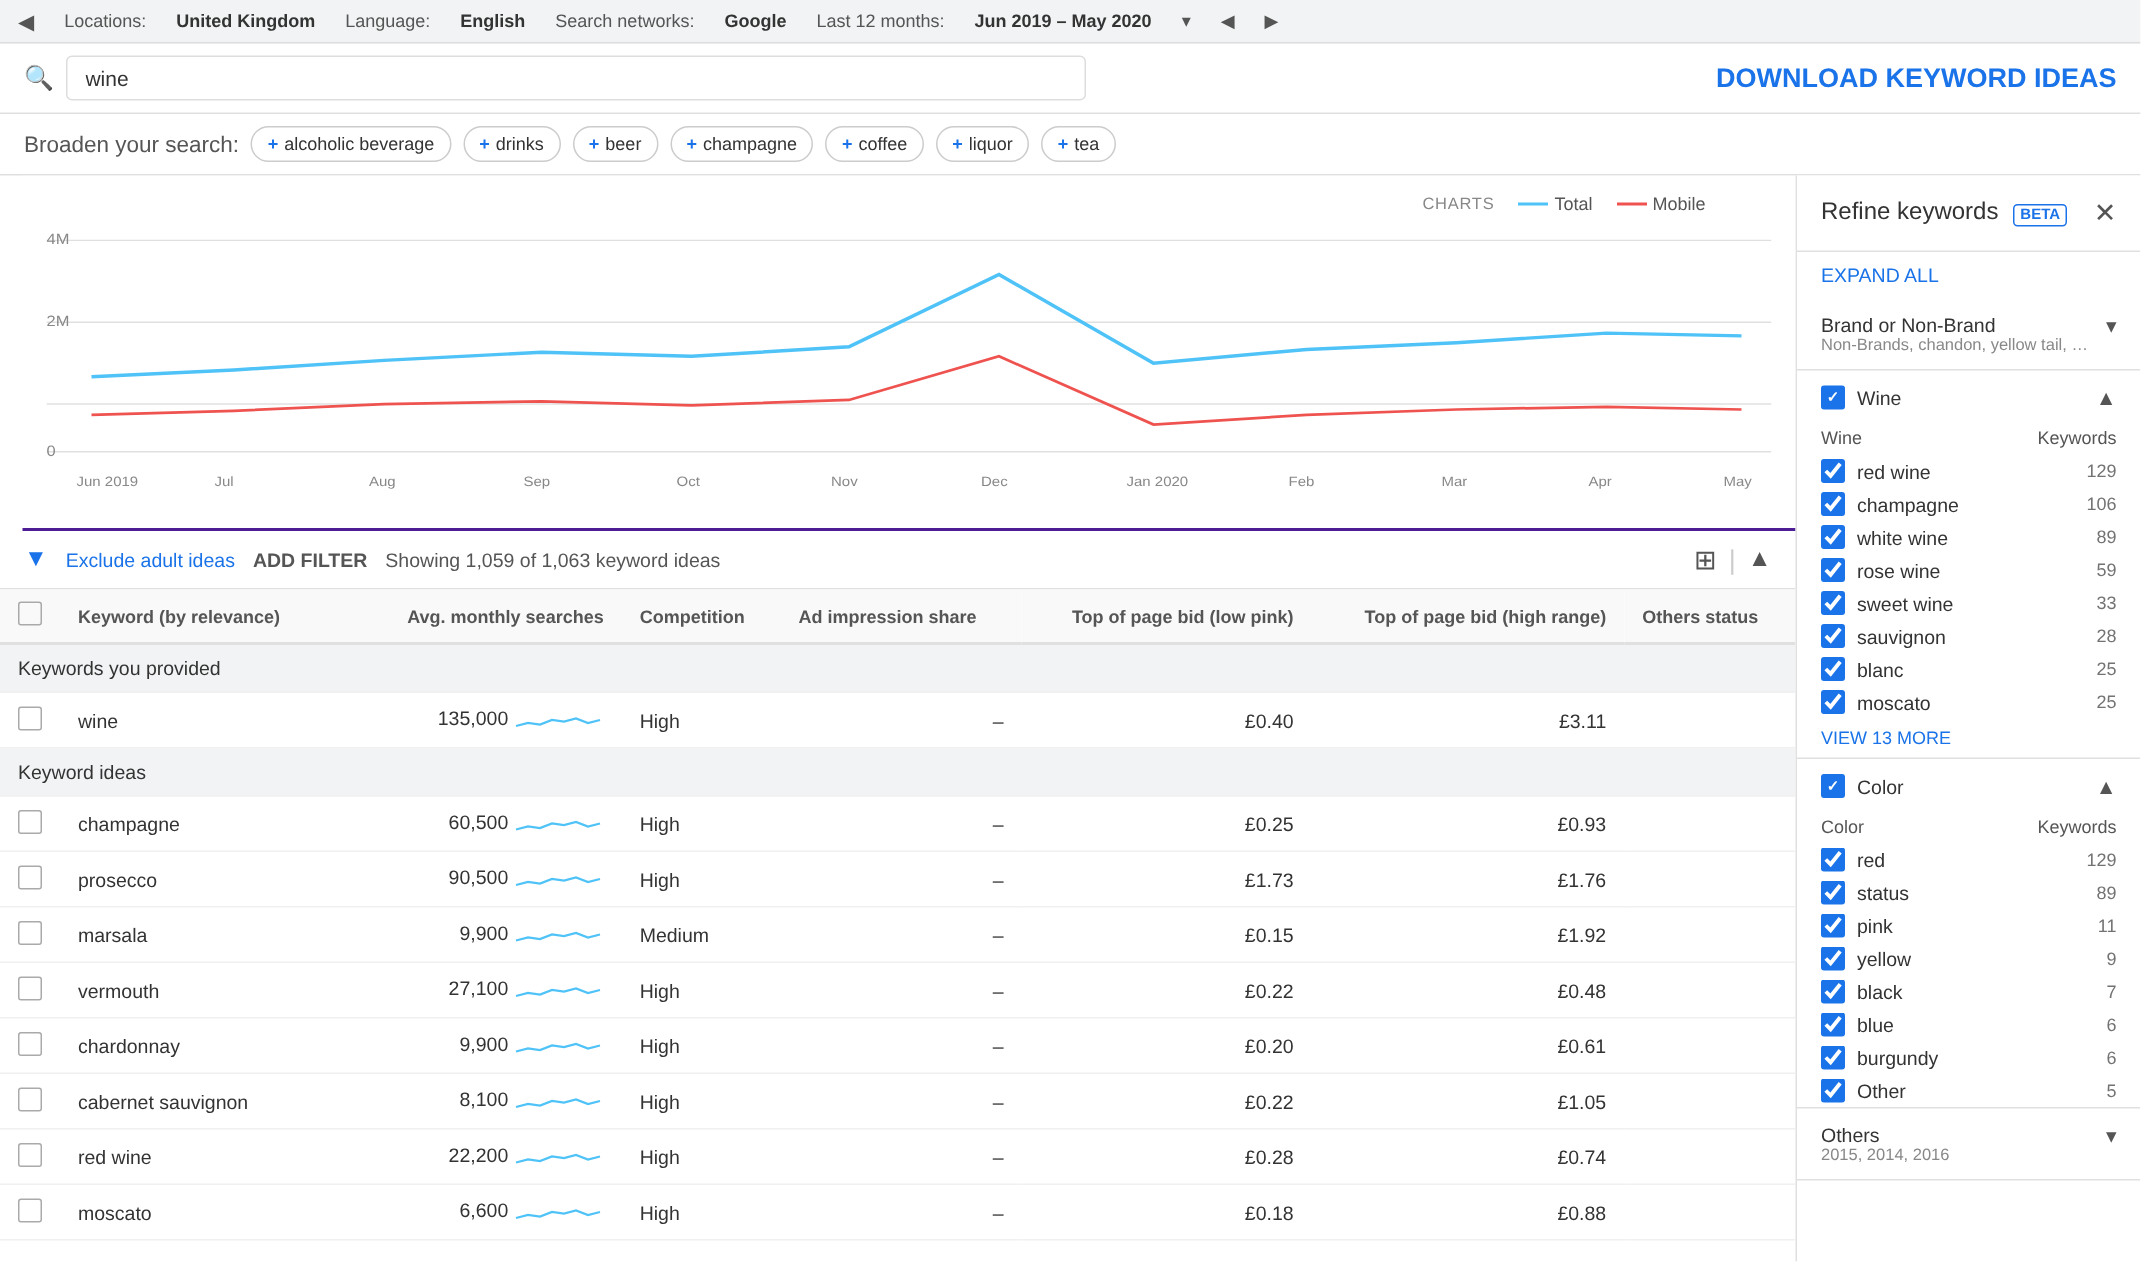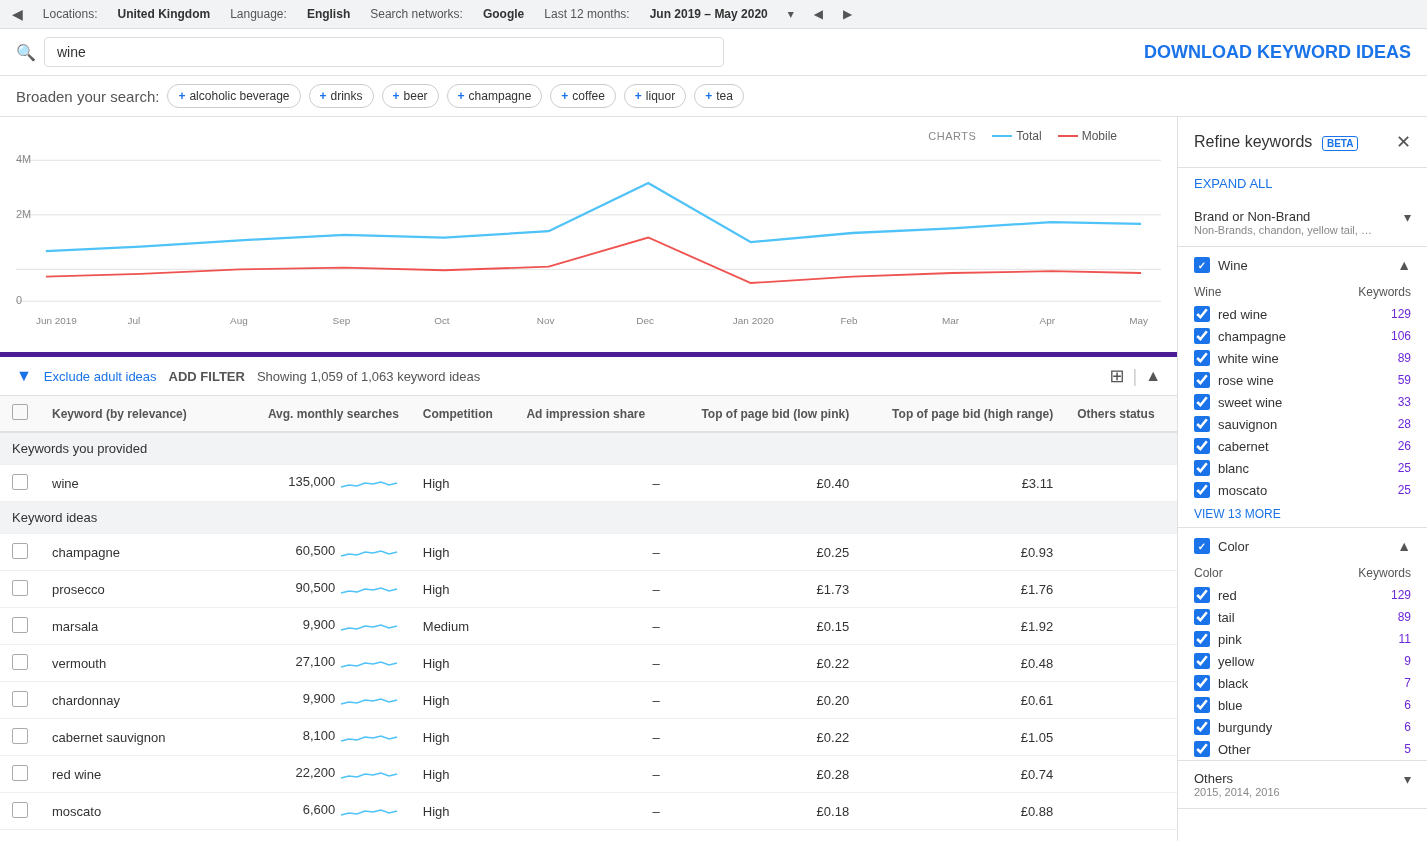--- a/index.html
+++ b/index.html
@@ -31,24 +31,24 @@
     #broaden-bar .broaden-label { font-size: 15px; color: #555; white-space: nowrap; }
     .broaden-chip {
       display: flex; align-items: center; gap: 4px; border: 1px solid #ccc; border-radius: 16px;
       padding: 4px 10px; font-size: 12px; cursor: pointer; color: #333;
     }
     .broaden-chip .plus { color: #1a73e8; font-weight: bold; }
 
     
     #main-layout { display: flex; height: calc(844px - 120px); }
     #content { flex: 1; overflow-y: auto; }
-    #sidebar { width: 250px; border-left: 1px solid #e0e0e0; background: #fff; overflow-y: auto; }
-
-    
-    #chart-area { padding: 16px; position: relative; background: #fff; border-bottom: 5px solid #4c1d95; }
+    #sidebar { width: 230px; border-left: 1px solid #e0e0e0; background: #fff; overflow-y: auto; }
+
+    
+    #chart-area { padding: 16px; position: relative; background: #fff; border-bottom: 2px solid #4c1d95; margin-left: 15px; }
     .chart-legend { position: absolute; top: 12px; right: 60px; display: flex; gap: 16px; font-size: 12px; color: #555; align-items: center; }
     .chart-legend-label { font-size: 11px; color: #888; text-transform: uppercase; letter-spacing: 0.5px; }
     .legend-item { display: flex; align-items: center; gap: 4px; }
     .legend-line { width: 20px; height: 2px; }
     .legend-total { background: #4fc3f7; }
     .legend-mobile { background: #ef5350; }
     #chart-svg { width: 100%; height: 200px; }
 
     
     #filter-bar {
@@ -88,21 +88,21 @@
     .filter-section { border-bottom: 1px solid #e0e0e0; padding: 0; }
     .filter-section-header { display: flex; justify-content: space-between; align-items: flex-start; padding: 10px 16px; cursor: pointer; }
     .filter-section-header .section-title { font-size: 13px; font-weight: 500; color: #333; }
     .filter-section-header .section-subtitle { font-size: 11px; color: #888; white-space: nowrap; overflow: hidden; text-overflow: ellipsis; max-width: 180px; }
     .filter-section-header .chevron { font-size: 14px; color: #555; }
 
     .filter-group-header { display: flex; align-items: center; gap: 6px; padding: 8px 16px 4px; }
     .filter-group-label { font-size: 12px; color: #555; font-weight: 500; }
     .filter-group-header .kw-count-label { font-size: 12px; color: #555; font-weight: 500; margin-left: auto; }
     .filter-check-row { display: flex; align-items: center; gap: 8px; padding: 3px 16px; }
-    .filter-check-row .kw-count { margin-left: auto; font-size: 12px; color: #6d28d9; }
+    .filter-check-row .kw-count { margin-left: auto; font-size: 12px; color: #737373; }
     .filter-checkbox { width: 16px; height: 16px; accent-color: #1a73e8; cursor: pointer; }
     .filter-label { font-size: 13px; color: #333; }
     .view-more { color: #1a73e8; font-size: 12px; padding: 6px 16px; display: block; cursor: pointer; }
 
     
     .cb-blue {
       width: 16px; height: 16px; background: #1a73e8; border-radius: 2px; display: inline-flex;
       align-items: center; justify-content: center; flex-shrink: 0;
     }
     .cb-blue::after { content: '✓'; color: white; font-size: 10px; font-weight: bold; }
@@ -415,25 +415,20 @@
     <span class="filter-label">sweet wine</span>
     <span class="kw-count">33</span>
   </div>
           <div class="filter-check-row">
     <input type="checkbox" class="filter-checkbox" checked="" style="">
     <span class="filter-label">sauvignon</span>
     <span class="kw-count">28</span>
   </div>
           <div class="filter-check-row">
     <input type="checkbox" class="filter-checkbox" checked="" style="">
-    <span class="filter-label">cabernet</span>
-    <span class="kw-count">26</span>
-  </div>
-          <div class="filter-check-row">
-    <input type="checkbox" class="filter-checkbox" checked="" style="">
     <span class="filter-label">blanc</span>
     <span class="kw-count">25</span>
   </div>
           <div class="filter-check-row">
     <input type="checkbox" class="filter-checkbox" checked="" style="">
     <span class="filter-label">moscato</span>
     <span class="kw-count">25</span>
   </div>
         </div>
       <span class="view-more">VIEW 13 MORE</span>
@@ -452,21 +447,21 @@
         <span class="kw-count-label">Keywords</span>
       </div>
       <div id="color-items">
           <div class="filter-check-row">
     <input type="checkbox" class="filter-checkbox" checked="" style="">
     <span class="filter-label">red</span>
     <span class="kw-count">129</span>
   </div>
           <div class="filter-check-row">
     <input type="checkbox" class="filter-checkbox" checked="" style="">
-    <span class="filter-label">tail</span>
+    <span class="filter-label">status</span>
     <span class="kw-count">89</span>
   </div>
           <div class="filter-check-row">
     <input type="checkbox" class="filter-checkbox" checked="" style="">
     <span class="filter-label">pink</span>
     <span class="kw-count">11</span>
   </div>
           <div class="filter-check-row">
     <input type="checkbox" class="filter-checkbox" checked="" style="">
     <span class="filter-label">yellow</span>

